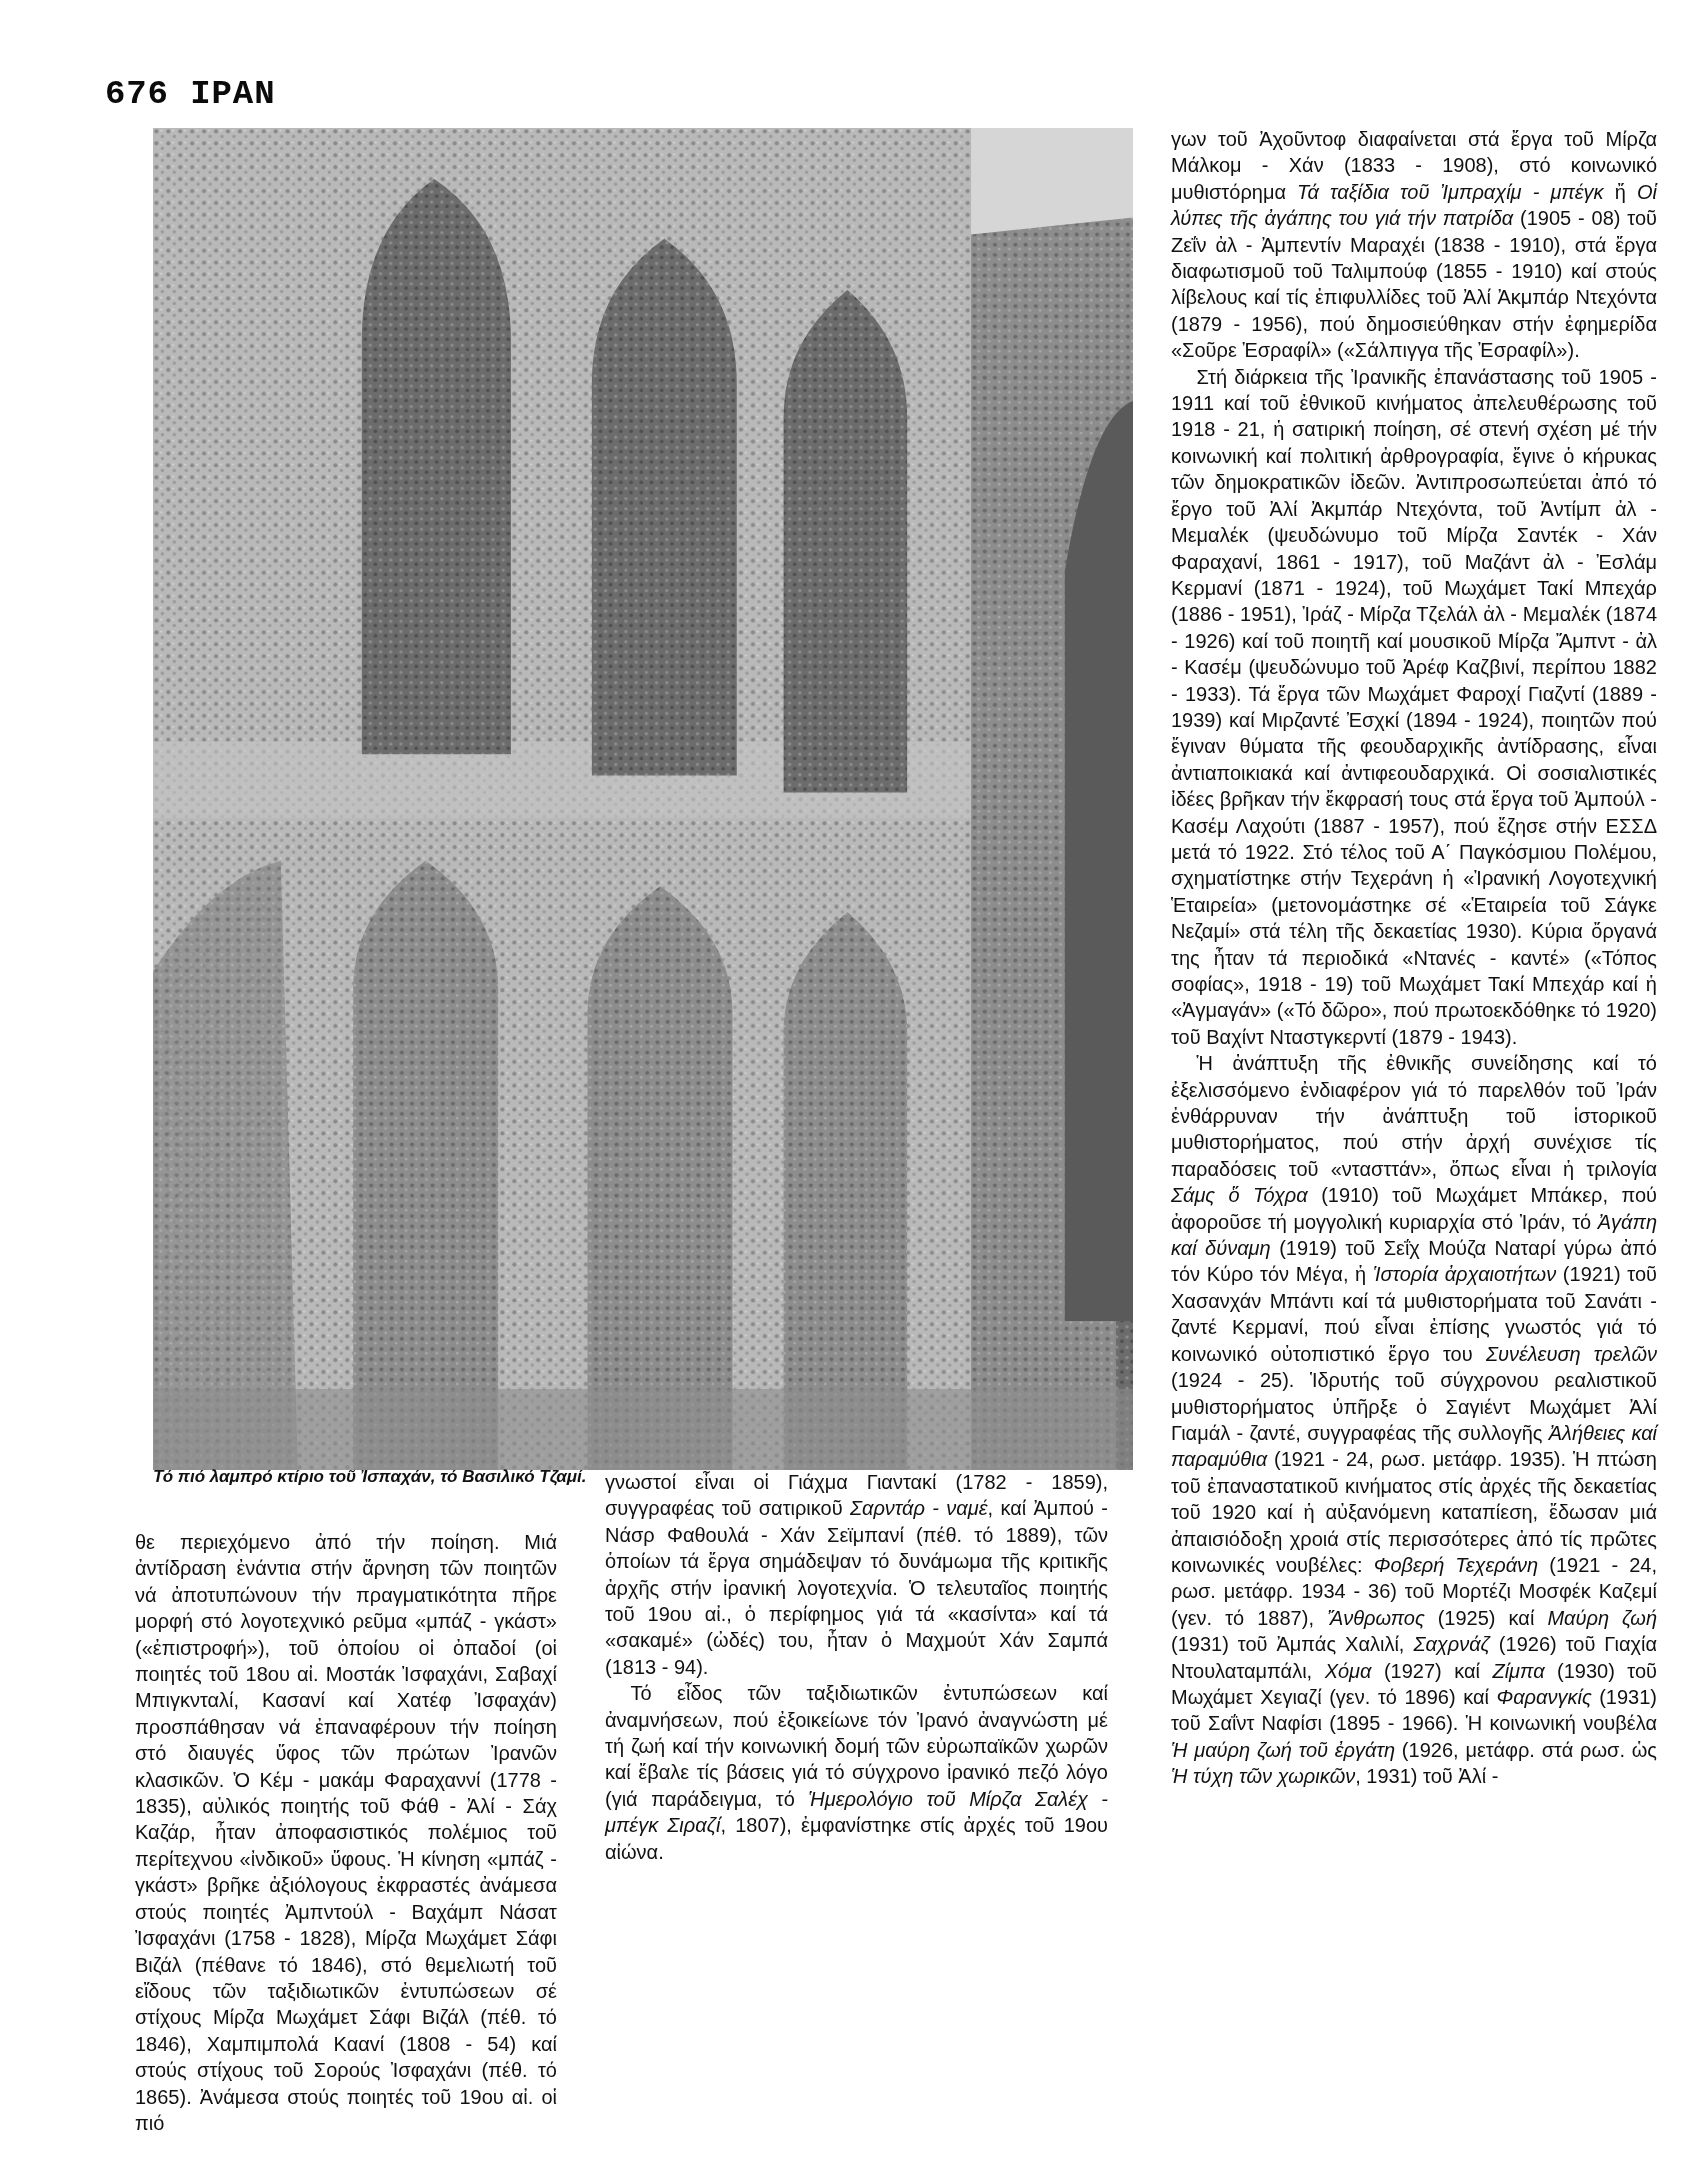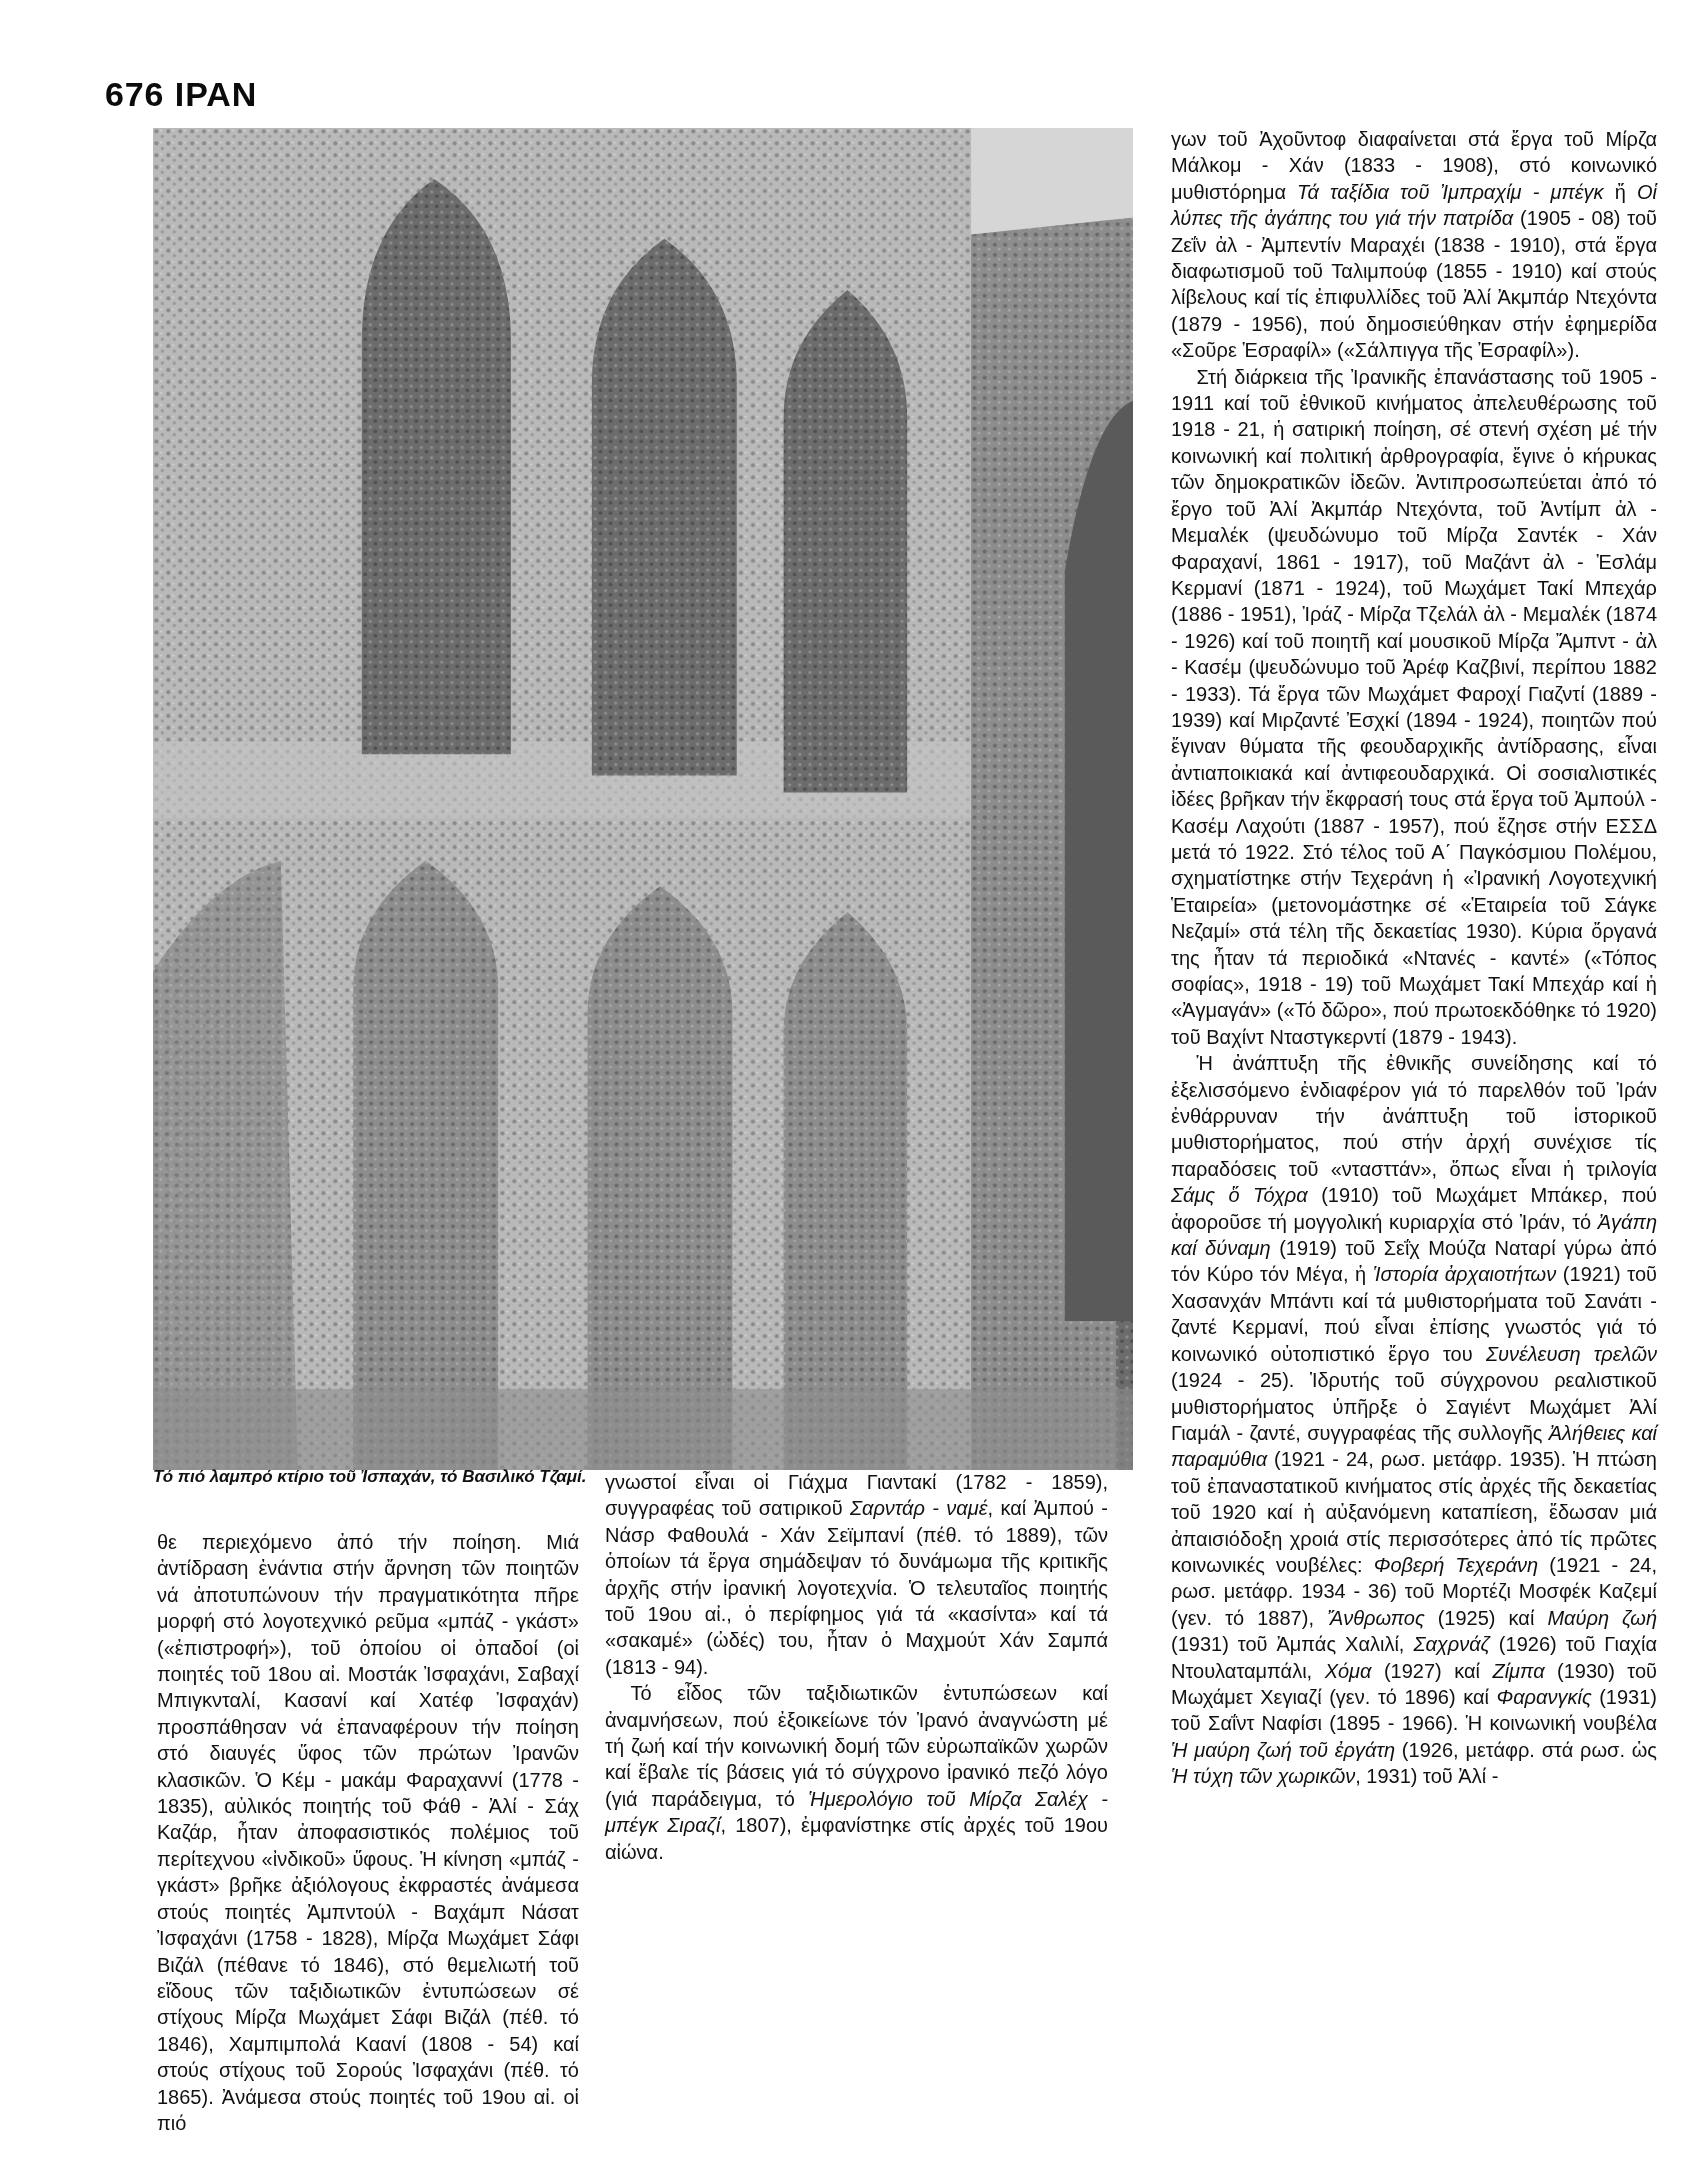--- a/index.html
+++ b/index.html
@@ -2,41 +2,41 @@
 <html style="font-size:13.6px"><head>
 <meta charset="utf-8">
 <style>
   html, body { margin: 0; padding: 0; background: #ffffff; }
   body {
     width: 1698px; height: 2181px; position: relative; overflow: hidden;
     font-family: "Liberation Sans", "DejaVu Sans", sans-serif; color: #111;
   }
   .running-head {
     position: absolute; left: 105px; top: 75px;
-    font-family: Liberation Sans, sans-serif; font-weight: 700;
+    font-family: Liberation Mono, monospace; font-weight: 700;
     font-size: 34px; letter-spacing: 0.9px; color: #0b0b0b;
   }
   .photo {
     position: absolute; left: 153px; top: 128px; width: 980px; height: 1342px;
     background: #d9d9d9; overflow: hidden;
   }
   .photo svg { display: block; width: 100%; height: 100%; }
   .caption {
     position: absolute; left: 153px; top: 1467px; width: 980px;
     font-style: italic; font-weight: 700; font-size: 17px; color: #111;
     font-family: "Liberation Sans", sans-serif;
   }
   .col {
     position: absolute; font-size: 20px; line-height: 26.4px;
     text-align: justify; color: #111;
     font-family: "Liberation Sans", sans-serif;
   }
   .col p { margin: 0; }
   .col p.indent { text-indent: 25.6px; }
-  .col-1 { left: 157px; top: 1529px; width: 422px; }
+  .col-1 { left: 135px; top: 1529px; width: 422px; }
   .col-2 { left: 605px; top: 1469px; width: 503px; }
   .col-3 { left: 1137px; top: 126px; width: 486px; margin-left: 34px; }
   .it { font-style: italic; }
 </style>
 </head>
 <body>
 
 <div class="running-head">
   <span>676</span>
   <span>ΙΡΑΝ</span>

